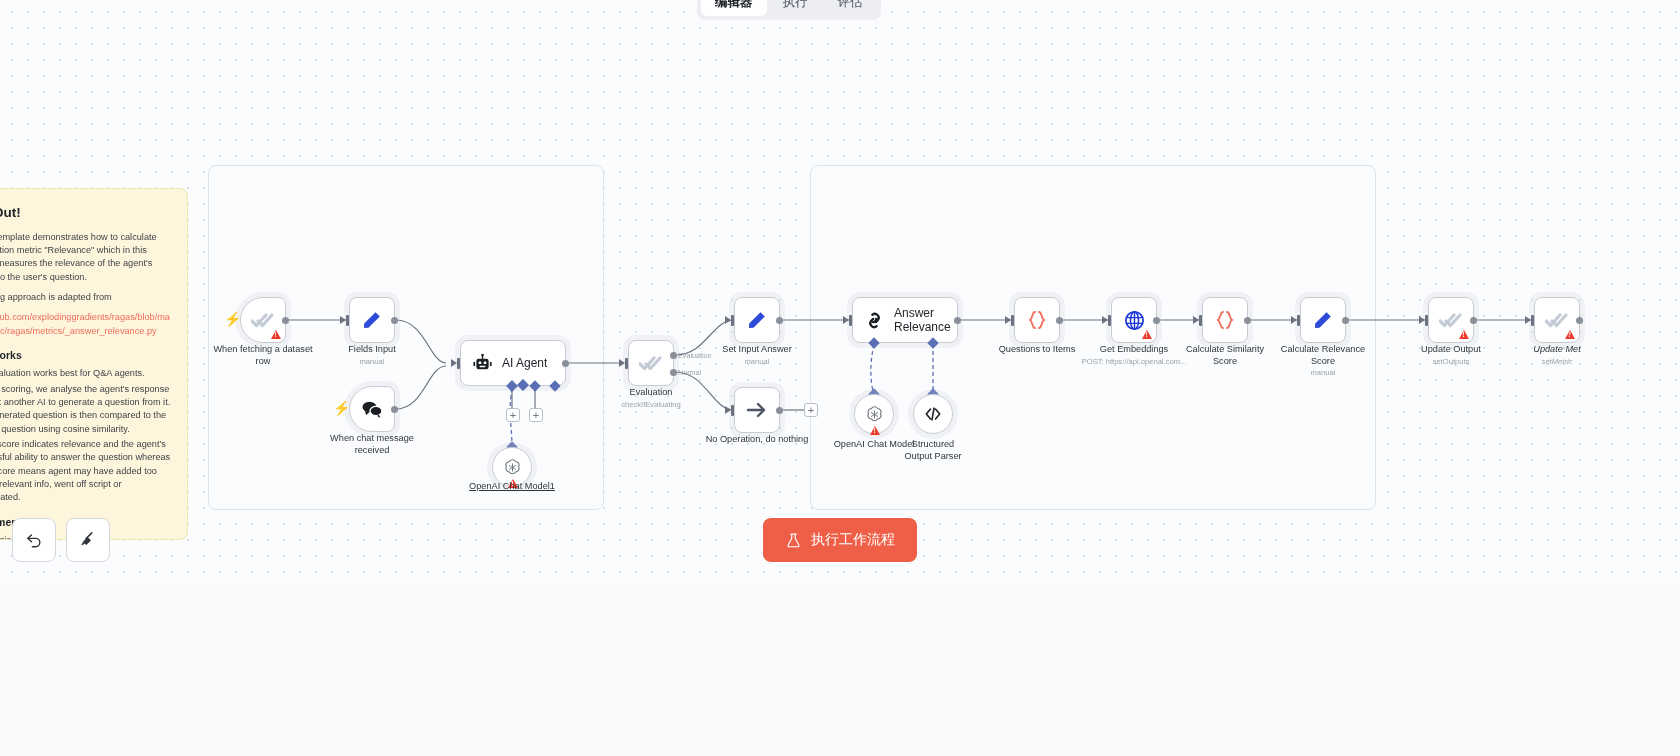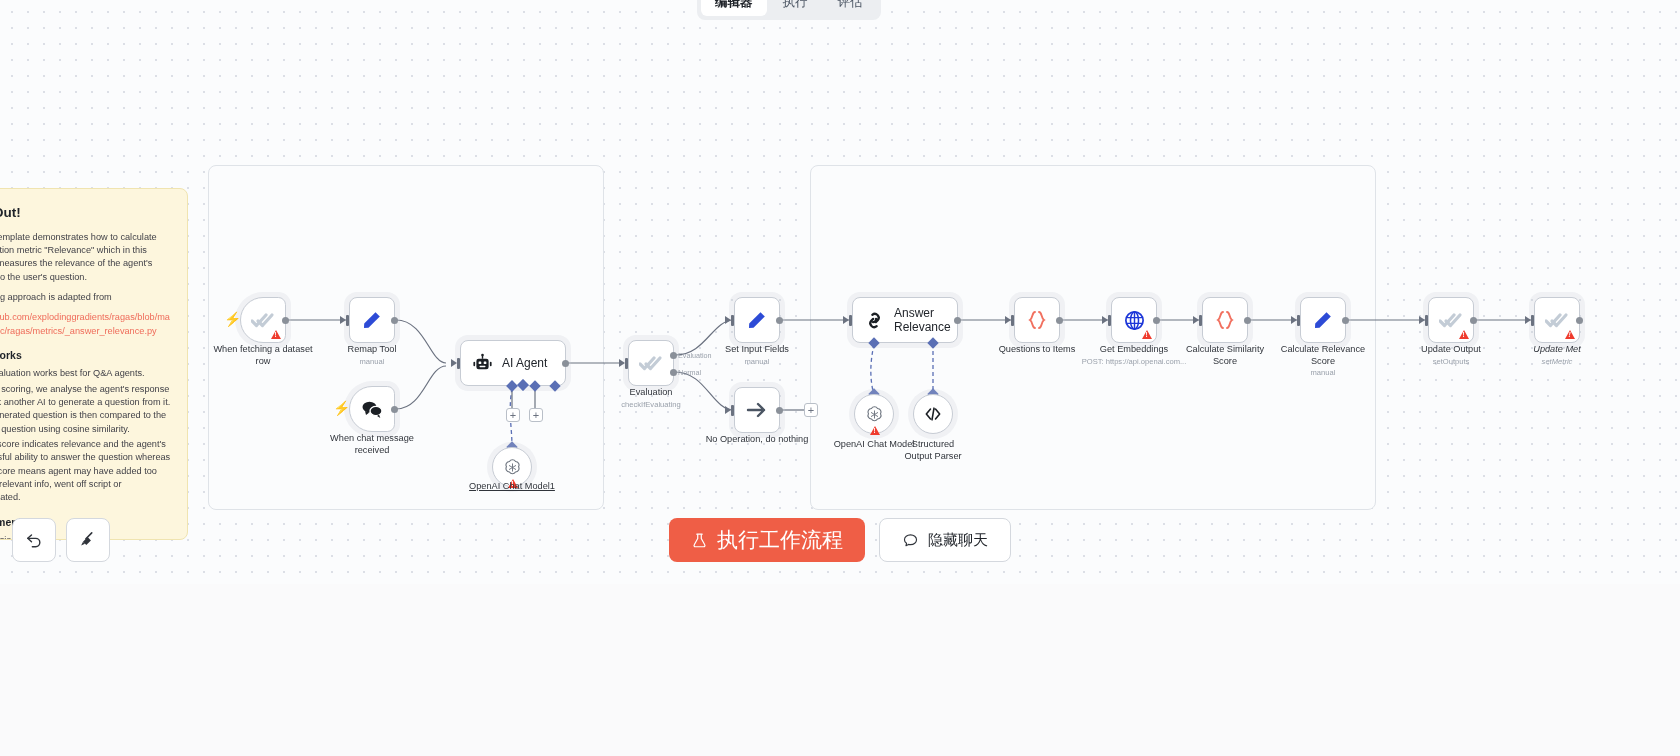--- a/index.html
+++ b/index.html
@@ -165,21 +165,21 @@
     border-radius: 8px; display: flex; align-items: center; justify-content: center;
     color: #30343b;
   }
   #bottom-center {
     position: absolute; left: 50%; transform: translateX(-50%); bottom: 22px;
     display: flex; gap: 14px; z-index: 30;
   }
   .btn-primary {
     background: #ef5e46; color: #fff; border: none; border-radius: 8px;
     height: 44px; padding: 0 22px; display: flex; align-items: center; gap: 9px;
-    font-size: 21px; font-family: "Liberation Sans", sans-serif;
+    font-size: 14px; font-family: "Liberation Sans", sans-serif;
   }
   .btn-secondary {
     background: #fff; color: #1f2329; border: 1px solid #d4d8de; border-radius: 8px;
     height: 44px; padding: 0 22px; display: flex; align-items: center; gap: 9px;
     font-size: 15px; font-family: "Liberation Sans", sans-serif;
   }
 </style>
 </head>
 <body>
 
@@ -282,21 +282,21 @@
   <div class="node" style="left:349px; top:297px;">
     <div class="node-box">
       <span class="arrow-in"></span>
       <span class="dot-in"></span>
       <svg width="24" height="24" viewBox="0 0 24 24">
         <path d="M4 20 L4.2 15.5 L15.5 4.2 L19.8 8.5 L8.5 19.8 Z" fill="#2d4bd6"></path>
       </svg>
       <span class="dot-out"></span>
     </div>
     <div class="node-label">
-      <span>Remap Tool</span>
+      <span>Fields Input</span>
       <span class="node-sub">manual</span>
     </div>
   </div>
 
   <div class="node" style="left:349px; top:386px;">
     <div class="node-box trigger">
       <span class="bolt">⚡</span>
       <svg width="24" height="24" viewBox="0 0 24 24">
         <ellipse cx="9.5" cy="10" rx="7" ry="5.3" fill="#1b1f24"></ellipse>
         <path d="M5 14 l1 4 3.4-2.6z" fill="#1b1f24"></path>
@@ -377,21 +377,21 @@
   <div class="node" style="left:734px; top:297px;">
     <div class="node-box">
       <span class="arrow-in"></span>
       <span class="dot-in"></span>
       <svg width="24" height="24" viewBox="0 0 24 24">
         <path d="M4 20 L4.2 15.5 L15.5 4.2 L19.8 8.5 L8.5 19.8 Z" fill="#2d4bd6"></path>
       </svg>
       <span class="dot-out"></span>
     </div>
     <div class="node-label">
-      <span>Set Input Fields</span>
+      <span>Set Input Answer</span>
       <span class="node-sub">manual</span>
     </div>
   </div>
 
   <div class="node" style="left:734px; top:387px;">
     <div class="node-box">
       <span class="arrow-in"></span>
       <span class="dot-in"></span>
       <svg width="24" height="24" viewBox="0 0 24 24">
         <path d="M3 12 H19 M13 6 l6 6 -6 6" stroke="#4b5563" stroke-width="2.4" fill="none" stroke-linecap="round" stroke-linejoin="round"></path>
@@ -556,21 +556,15 @@
   </div>
 
   <div id="bottom-center">
     <button class="btn-primary">
       <svg width="17" height="17" viewBox="0 0 24 24">
         <path d="M9.5 3 V9.2 L4.6 18 a1.8 1.8 0 0 0 1.6 2.8 h11.6 a1.8 1.8 0 0 0 1.6 -2.8 L14.5 9.2 V3" fill="none" stroke="#ffffff" stroke-width="1.7" stroke-linejoin="round"></path>
         <path d="M8.2 3 H15.8" stroke="#ffffff" stroke-width="1.7" stroke-linecap="round"></path>
       </svg>
       <span>执行工作流程</span>
     </button>
-    <button class="btn-secondary">
-      <svg width="17" height="17" viewBox="0 0 24 24">
-        <path d="M12 4 c-4.8 0 -8.5 3 -8.5 6.8 c0 2.1 1.1 4 2.9 5.2 l-0.8 3.4 l3.6 -1.9 c0.9 0.2 1.8 0.3 2.8 0.3 c4.8 0 8.5 -3 8.5 -6.9 S16.8 4 12 4 z" fill="none" stroke="#30343b" stroke-width="1.6" stroke-linejoin="round"></path>
-      </svg>
-      <span>隐藏聊天</span>
-    </button>
   </div>
 
 </div>
 
 </body></html>

